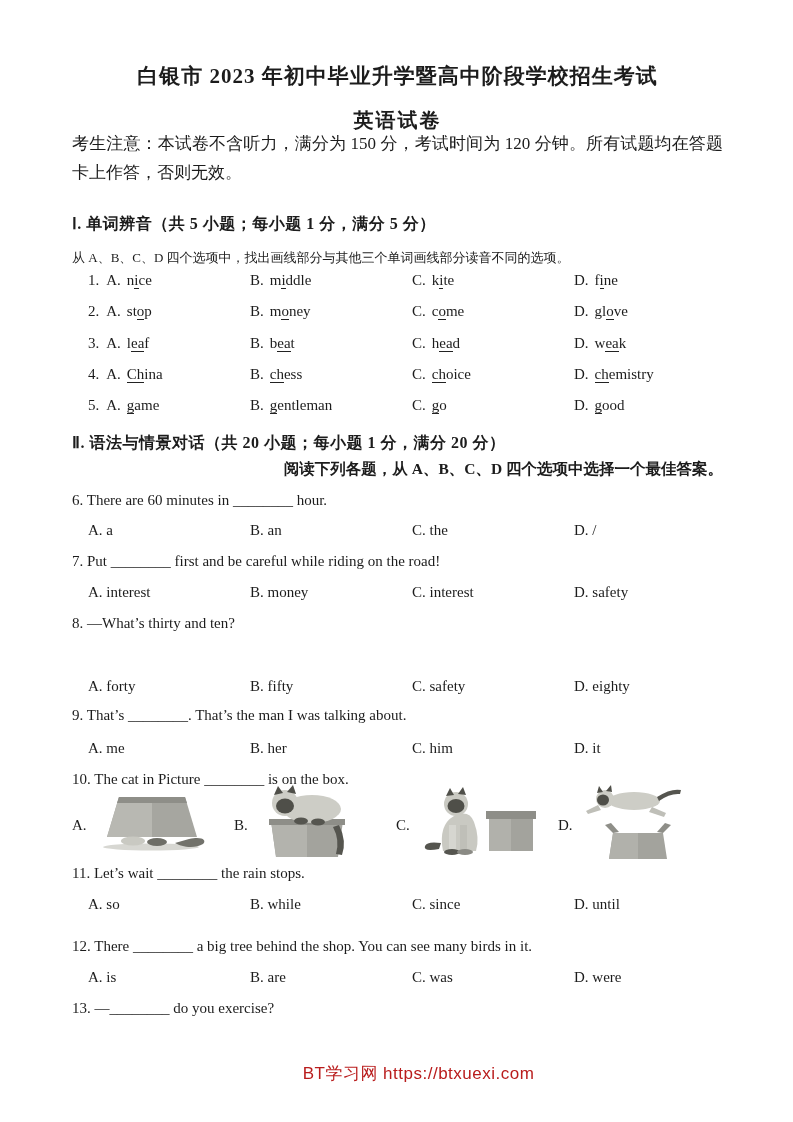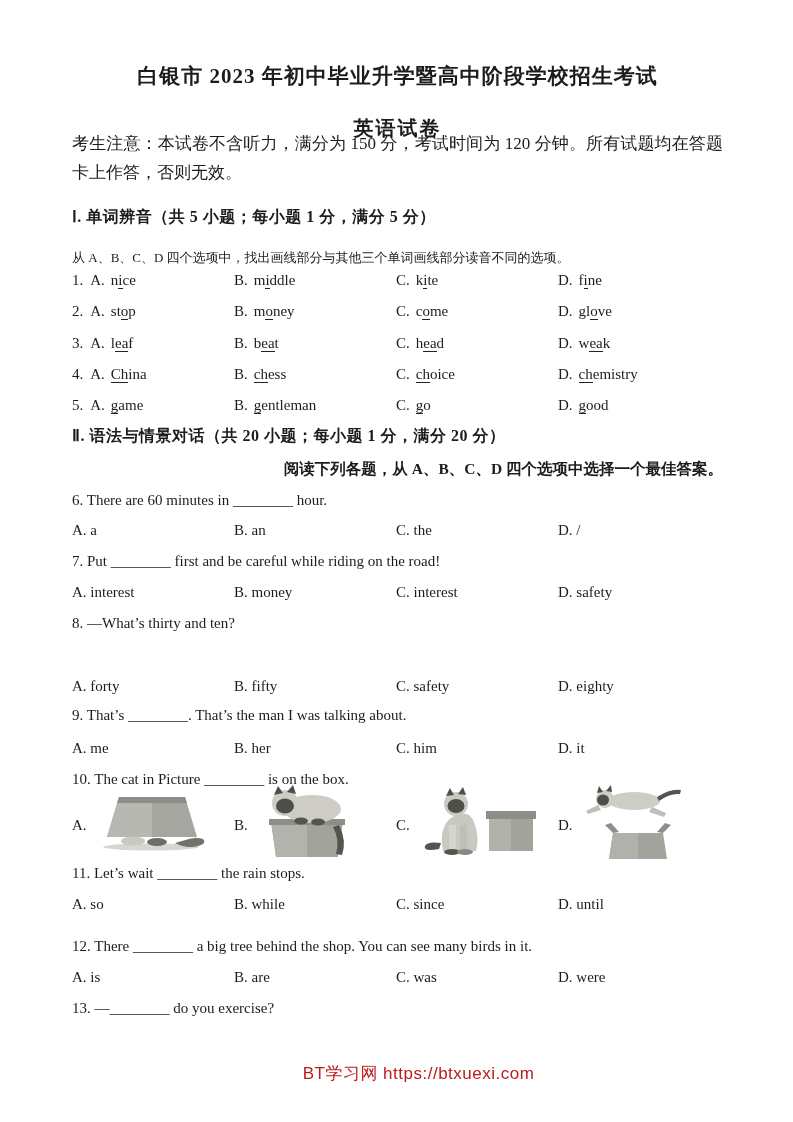--- a/index.html
+++ b/index.html
@@ -10,25 +10,25 @@
     font-family:"Liberation Serif", serif;
     color:#1c1c1c;
     overflow:hidden;
     padding-left:44px;
   }
   .content{position:absolute;left:72px;top:0;width:651px;height:100%;}
   .line{position:absolute;left:0;width:100%;font-size:15px;line-height:20px;white-space:nowrap;}
   .center{text-align:center;}
   .b{font-weight:bold;text-align:right;}
   .title{top:66px;font-size:21px;font-weight:bold;letter-spacing:1px;}
-  .subtitle{top:118px;font-size:20px;font-weight:bold;letter-spacing:2px;}
+  .subtitle{top:110px;font-size:20px;font-weight:bold;letter-spacing:2px;}
   .notice{top:129px;font-weight:normal;font-size:17px;line-height:29px;white-space:normal;text-align:justify;}
-  .sec-h{font-size:16px;font-weight:bold;letter-spacing:.5px;}
+  .sec-h{font-size:16px;font-weight:bold;letter-spacing:.5px;margin-top:7px;}
   .instr{font-size:13px;margin-top:8px;}
-  .grid{display:grid;grid-template-columns:162px 162px 162px 1fr;}
+  .grid{display:grid;grid-template-columns:162px 162px 162px 1fr;margin-left:16px;}
   .num{margin-right:7px;}
   .lbl{margin-right:6px;}
   .u{border-bottom:1.3px solid #222;}
   .pics{top:783px;height:82px;display:grid;grid-template-columns:162px 162px 162px 1fr;align-items:center;}
   .piccell{display:flex;align-items:center;gap:9px;font-size:15px;}
   .piccell svg{flex:0 0 auto;}
   .footer{
     position:absolute;top:1062px;left:0;width:100%;
     text-align:center;
     font-family:"Liberation Sans", sans-serif;

